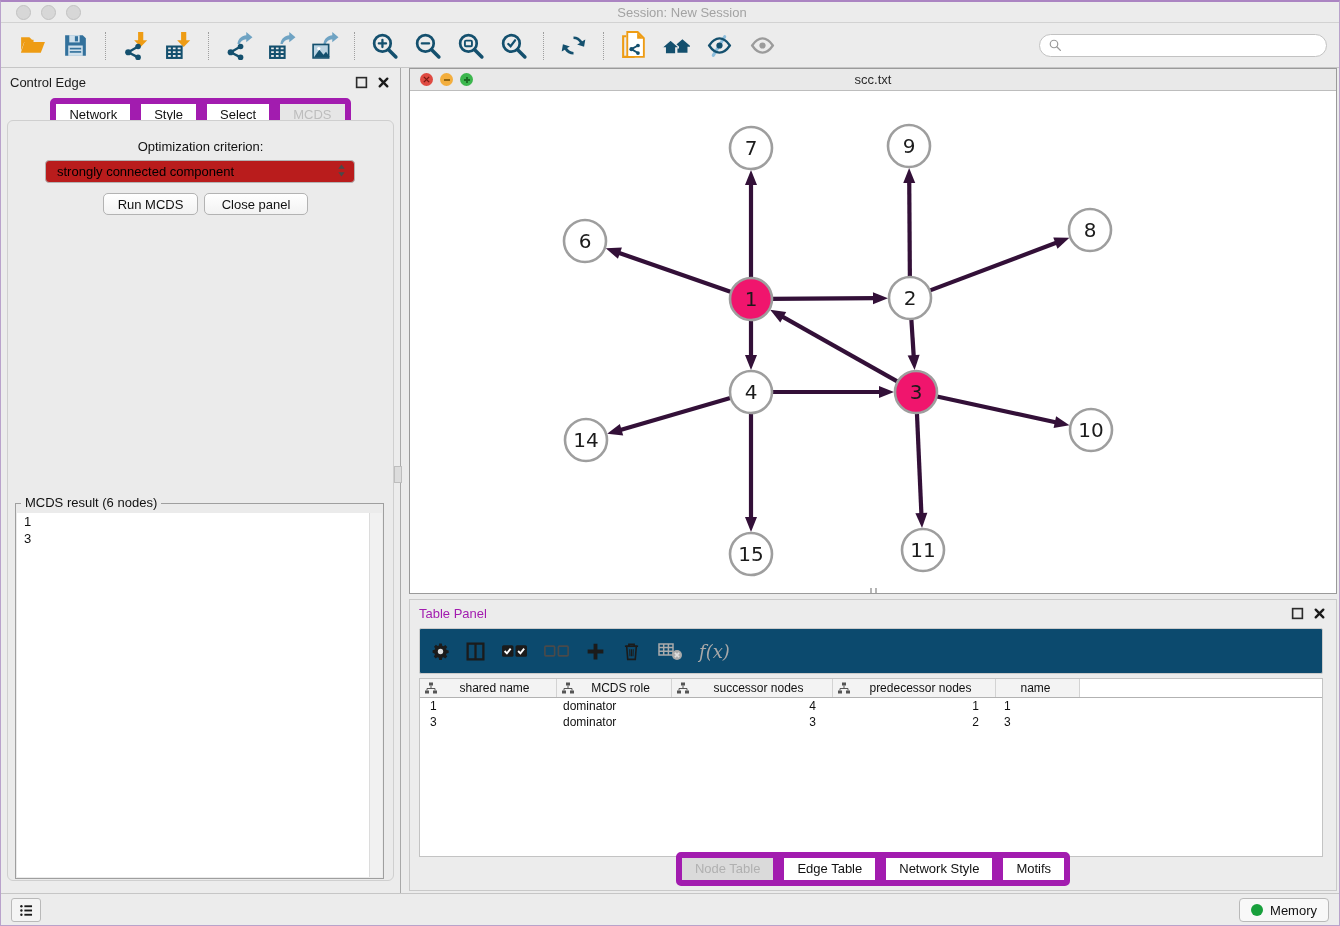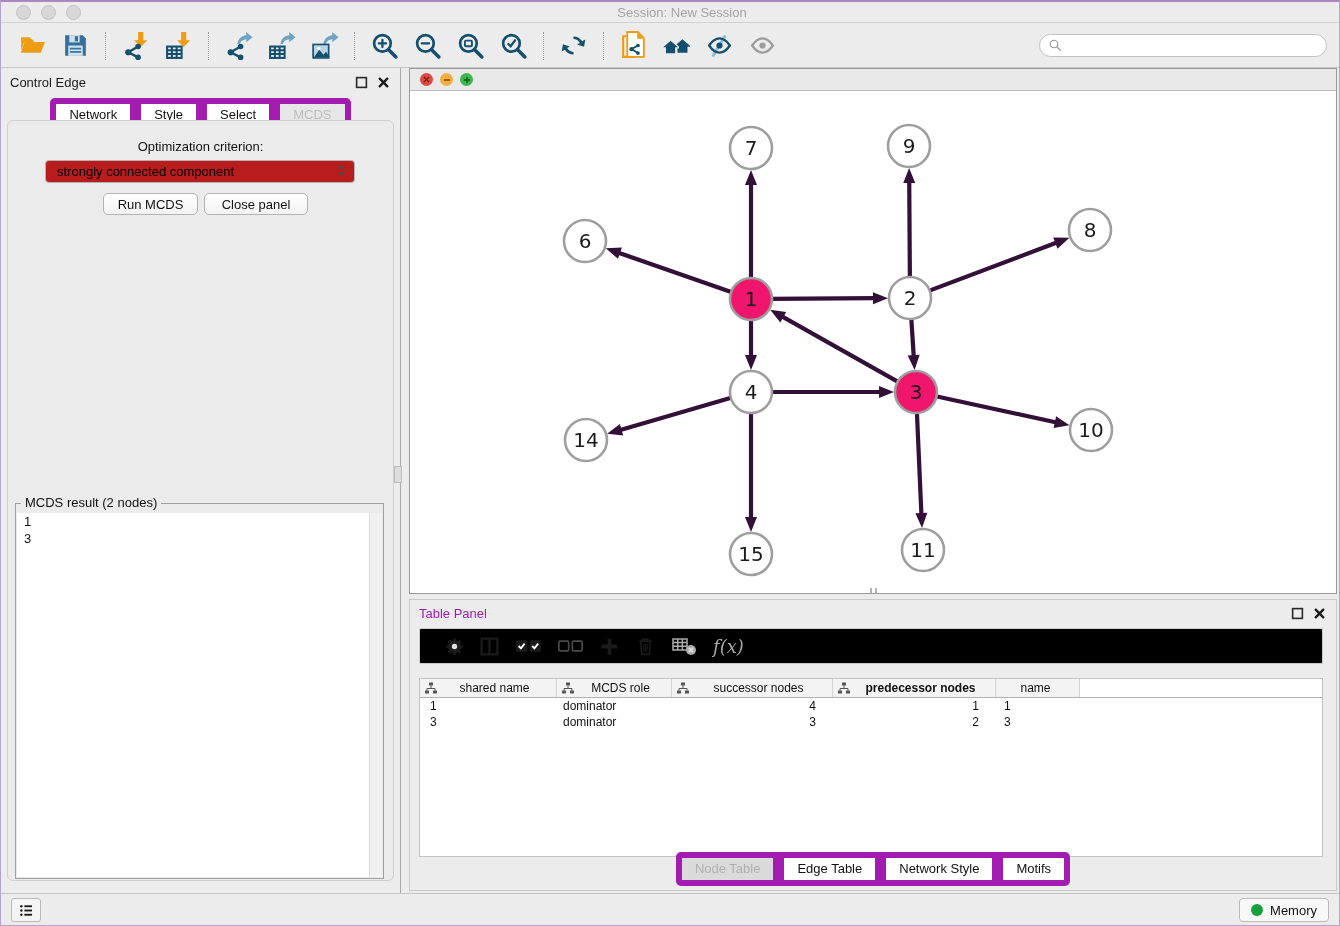--- a/index.html
+++ b/index.html
@@ -57,21 +57,21 @@
   .nw-title { position:absolute; left:0; right:0; top:3px; text-align:center; font-size:13px; color:#2b2b2b; }
   .nw-canvas { position:relative; width:926px; height:502px; background:#fff; }
   .nw-canvas svg.graph { position:absolute; left:0; top:0; }
   .hgrip { position:absolute; bottom:0px; left:50%; transform:translateX(-50%); width:16px; height:5px; display:flex; gap:3px; justify-content:center; cursor:row-resize; }
   .hgrip i { width:2px; height:5px; background:#b5b5b5; }
 
   
   .table-panel { position:absolute; left:7px; top:531px; width:928px; height:292px; background:#ECECEC; border:1px solid #c9c9c9; }
   .tp-header { position:absolute; top:3px; left:9px; right:10px; height:20px; display:flex; align-items:center; }
   .tp-title { font-size:13px; color:#a21caf; }
-  .tp-toolbar { position:absolute; left:9px; right:13px; top:28px; height:36px; background:#000000; border:1px solid #cbcbcb; border-radius:2px; display:flex; align-items:center; gap:15px; padding-left:25px; }
+  .tp-toolbar { position:absolute; left:9px; right:13px; top:28px; height:46px; background:#0c4a6e; border:1px solid #cbcbcb; border-radius:2px; display:flex; align-items:center; gap:15px; padding-left:11px; }
   .tpicon { display:flex; align-items:center; justify-content:center; cursor:pointer; }
   .tpicon.disabled { cursor:default; }
   .fx { font-family:"DejaVu Serif", serif; font-style:italic; font-size:18px; color:#a9a9a9; }
   .tp-table { position:absolute; left:9px; right:13px; top:78px; height:179px; background:#fff; border:1px solid #c3c3c3; overflow:hidden; }
   .thead { display:flex; height:19px; border-bottom:1px solid #b2b2b2; }
   .th { background:#F3F3F3; border-right:1px solid #d3d3d3; display:flex; align-items:center; font-size:12px; color:#111; }
   .th .lbl { flex:1; text-align:center; padding-right:4px; }
   .th svg { margin-left:5px; flex:none; }
   .thfill { flex:1; background:#fff; }
   .trow { display:flex; height:16px; align-items:center; }
@@ -278,21 +278,21 @@
         <span class="stepper">
           <svg viewBox="0 0 14 18" width="13" height="17">
               <path d="M3.5 7l3.5-4.4L10.5 7z" fill="#4a4a4a"></path>
               <path d="M3.5 11l3.5 4.4L10.5 11z" fill="#4a4a4a"></path>
             </svg>
         </span>
       </div>
       <div class="btn btn-run">Run MCDS</div>
       <div class="btn btn-close">Close panel</div>
       <div class="result-group">
-        <span class="result-legend">MCDS result (2 nodes)</span>
+        <span class="result-legend">MCDS result (6 nodes)</span>
         <div class="result-body">
             <div class="result-line">1</div>
             <div class="result-line">3</div>
           </div>
         <div class="result-scroll"></div>
       </div>
       <div class="vgrip"></div>
     </div>
 
     <div class="right">
@@ -309,20 +309,21 @@
                 <svg width="8" height="8" viewBox="0 0 8 8">
                   <path d="M1 4h6" stroke="#8a5d0a" stroke-width="1.8"></path>
                 </svg>
               </span>
             <span class="light" style="background:#3cb64d">
                 <svg width="8" height="8" viewBox="0 0 8 8">
                   <path d="M4 1v6M1 4h6" stroke="#1a6b23" stroke-width="1.8"></path>
                 </svg>
               </span>
           </span>
+          <span class="nw-title">scc.txt</span>
         </div>
         <div class="nw-canvas">
           <svg class="graph" width="926" height="502" viewBox="0 0 926 502">
               <line x1="341" y1="190" x2="341" y2="91" stroke="#331038" stroke-width="4.2"></line>
               <polygon points="341,79 347,94 335,94" fill="#331038"></polygon>
               <line x1="324.0073602418329" y1="202.06281261461632" x2="207.0972084320934" y2="161.2146872835025" stroke="#331038" stroke-width="4.2"></line>
               <polygon points="195.76878192664867,157.2565623599134 211.90837752024916,156.54000526167744 207.95025259666002,167.86843176712216" fill="#331038"></polygon>
               <line x1="358.9996440119849" y1="207.88679469174852" x2="466.0006724218063" y2="207.21383224891946" stroke="#331038" stroke-width="4.2"></line>
               <polygon points="478.0004350964629,207.13836204341848 463.0384668558927,213.23258113762301 462.9629966503917,201.2328184629664" fill="#331038"></polygon>
               <line x1="341" y1="226" x2="341" y2="267" stroke="#331038" stroke-width="4.2"></line>
@@ -477,21 +478,21 @@
                 <svg width="12" height="12" viewBox="0 0 12 12">
                   <g fill="#555">
                     <rect x="4" y="0.5" width="4" height="3"></rect>
                     <rect x="0" y="8.5" width="4" height="3"></rect>
                     <rect x="8" y="8.5" width="4" height="3"></rect>
                   </g>
                   <path d="M6 3.5v3M2 8.5v-2h8v2" stroke="#555" stroke-width="1" fill="none"></path>
                 </svg>
                 <span class="lbl">successor nodes</span>
               </div>
-              <div class="th" style="width: 163px; font-weight: bold;">
+              <div class="th" style="width: 163px;">
                 <svg width="12" height="12" viewBox="0 0 12 12">
                   <g fill="#555">
                     <rect x="4" y="0.5" width="4" height="3"></rect>
                     <rect x="0" y="8.5" width="4" height="3"></rect>
                     <rect x="8" y="8.5" width="4" height="3"></rect>
                   </g>
                   <path d="M6 3.5v3M2 8.5v-2h8v2" stroke="#555" stroke-width="1" fill="none"></path>
                 </svg>
                 <span class="lbl">predecessor nodes</span>
               </div>

